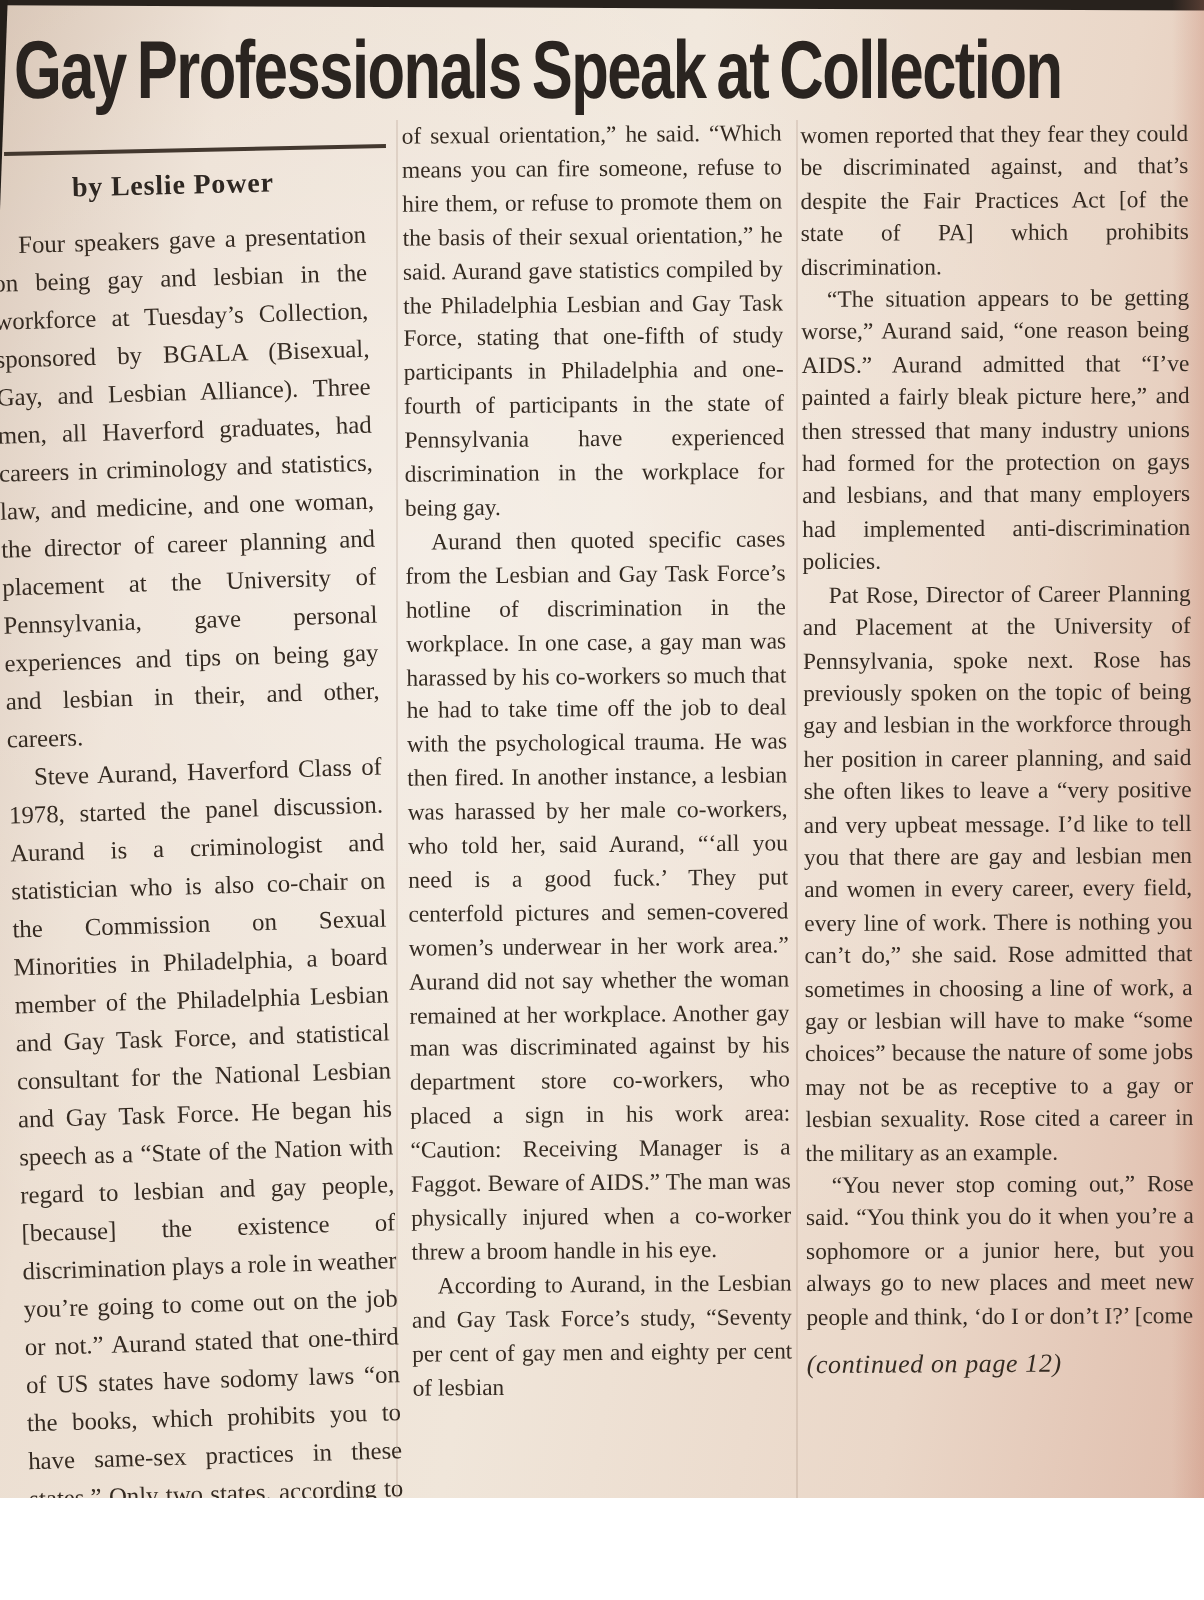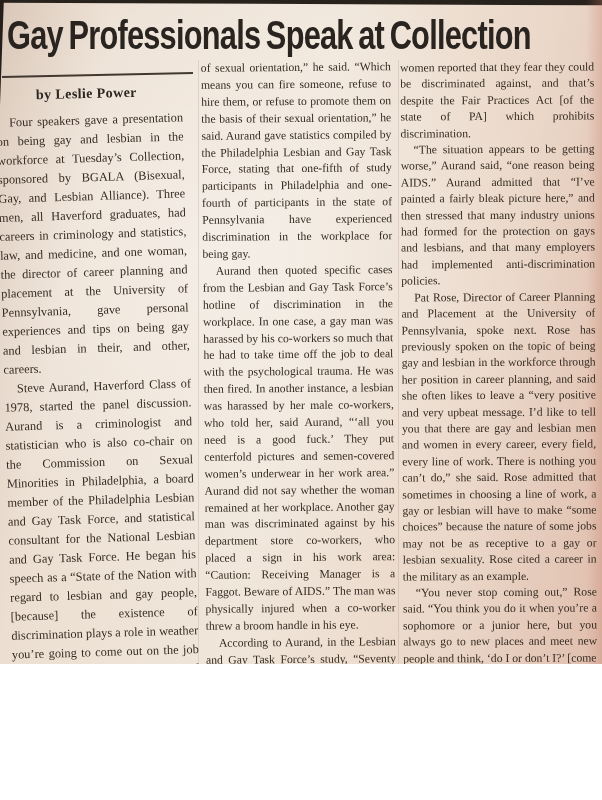--- a/index.html
+++ b/index.html
@@ -1,18 +1,18 @@
 <!DOCTYPE html>
 <html lang="en"><head>
 <meta charset="utf-8">
 <style>
   html,body{margin:0;padding:0;}
   .page{
     position:relative;
-    width:602px;height:664px;
+    width:602px;height:749px;
     overflow:hidden;
     background:
       radial-gradient(ellipse at 35% 38%, rgba(255,255,255,0.38), rgba(255,255,255,0) 62%),
       linear-gradient(100deg,#d8c5b5 0%,#ecdfd2 16%,#f0e6da 48%,#ead7c8 78%,#e0bead 100%);
     font-family:"Liberation Serif","DejaVu Serif",serif;
     color:#352b22;
   }
   
   .edge-top{position:absolute;left:-8px;top:-3px;width:620px;height:7px;background:#28221d;transform:rotate(0.25deg);}
   .edge-left{position:absolute;left:-3px;top:-4px;width:7px;height:118px;background:#241f1a;transform:rotate(2.1deg);transform-origin:top center;}

